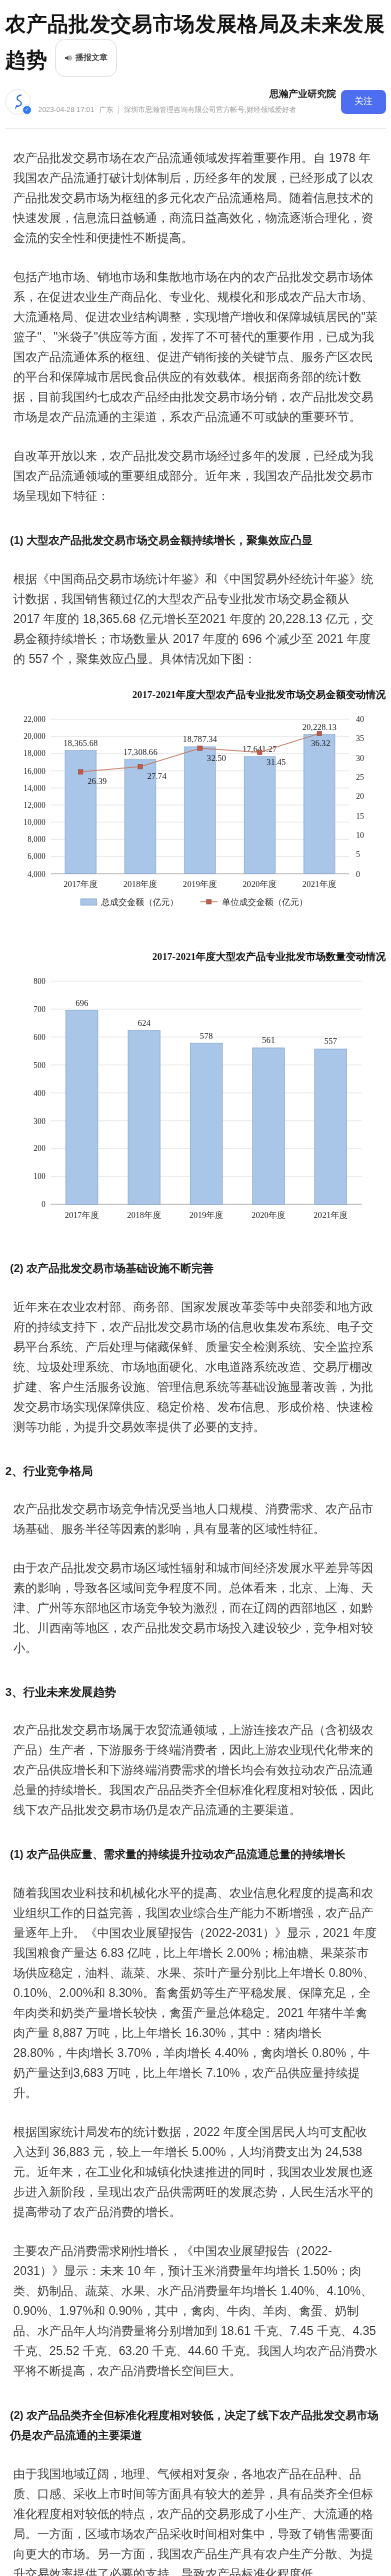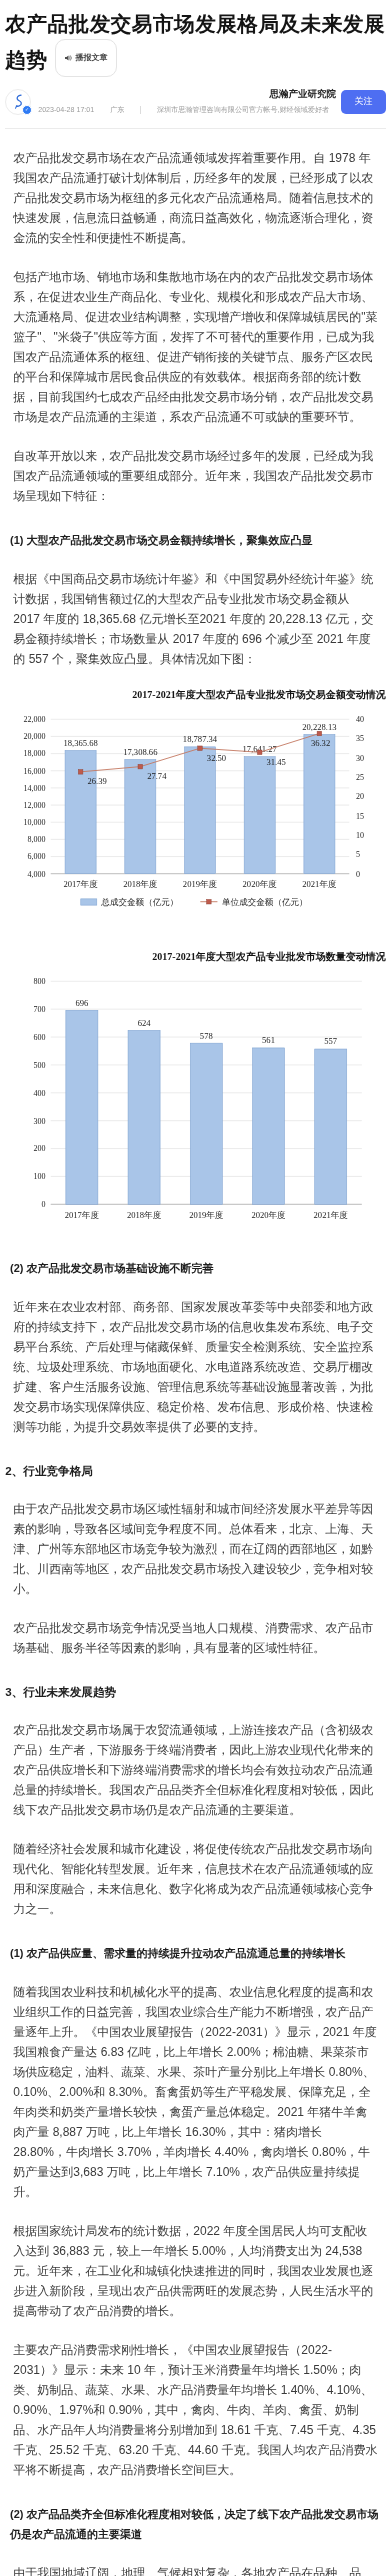--- a/index.html
+++ b/index.html
@@ -10,21 +10,21 @@
     padding:3.2px 8px;font-size:8px;font-weight:700;color:#474747;vertical-align:4.8px;margin-left:7.4px;
     background:#fff;letter-spacing:0;cursor:pointer;}
   .broadcast svg{display:block;}
   .author-row{display:flex;align-items:center;margin:10.6px 0 12.7px;}
   .avatar{position:relative;width:24px;height:24px;border-radius:50%;border:0.5px solid #ececec;background:#fff;
     display:flex;align-items:center;justify-content:center;cursor:pointer;flex:none;}
   .v-badge{position:absolute;right:-1.6px;bottom:-1.6px;width:8px;height:8px;background:#2f7bf4;border:1.1px solid #fff;
     border-radius:50%;color:#fff;font-size:4.8px;line-height:8px;text-align:center;font-weight:700;}
   .author-info{margin-left:6.9px;flex:1;min-width:0;text-align:right;}
   .author-name{font-size:9.5px;font-weight:700;color:#222;cursor:pointer;}
-  .author-meta{font-size:7.1px;color:#9b9b9b;margin-top:3.7px;display:flex;align-items:center;gap:16px;white-space:nowrap;}
+  .author-meta{font-size:7.1px;color:#9b9b9b;margin-top:3.7px;display:flex;align-items:center;gap:5px;white-space:nowrap;}
   .vline{width:0.5px;height:7.4px;background:#dcdcdc;flex:none;}
   .follow{background:#4e6ef2;color:#fff;border:none;border-radius:5px;font-size:9px;padding:5.3px 13.2px;
     cursor:pointer;flex:none;margin-left:5.3px;font-family:inherit;}
   .divider{border:none;border-top:0.5px solid #ebebeb;margin:0 0 3.2px;}
   .article p{font-size:12px;line-height:20px;margin:19px 8px;color:#3a3a3a;}
   .article .h2{font-size:11.6px;font-weight:700;color:#1f1f1f;margin:24px 0 19px;line-height:19px;}
   .article .h3{font-size:11px;font-weight:700;color:#1f1f1f;margin:24px 0 19px;line-height:20px;padding-left:4.8px;}
   figure.chart{margin:16px 0 31px;text-align:right;}
   .chart-title{font-size:10px;font-weight:700;color:#141414;margin:4.2px 0 7.4px;
     font-family:"Liberation Serif","DejaVu Serif",serif;}
@@ -180,25 +180,24 @@
             <text x="338" y="432" text-anchor="middle" font-size="15" font-family="&quot;Liberation Serif&quot;,&quot;DejaVu Serif&quot;,serif" font-weight="400" fill="#1c1c1c">2019年度</text>
             <text x="446.8" y="432" text-anchor="middle" font-size="15" font-family="&quot;Liberation Serif&quot;,&quot;DejaVu Serif&quot;,serif" font-weight="400" fill="#1c1c1c">2020年度</text>
             <text x="555.5999999999999" y="432" text-anchor="middle" font-size="15" font-family="&quot;Liberation Serif&quot;,&quot;DejaVu Serif&quot;,serif" font-weight="400" fill="#1c1c1c">2021年度</text>
           </svg>
         </div>
     </figure>
 
     <div class="h3">(2) 农产品批发交易市场基础设施不断完善</div>
     <p>近年来在农业农村部、商务部、国家发展改革委等中央部委和地方政府的持续支持下，农产品批发交易市场的信息收集发布系统、电子交易平台系统、产后处理与储藏保鲜、质量安全检测系统、安全监控系统、垃圾处理系统、市场地面硬化、水电道路系统改造、交易厅棚改扩建、客户生活服务设施、管理信息系统等基础设施显著改善，为批发交易市场实现保障供应、稳定价格、发布信息、形成价格、快速检测等功能，为提升交易效率提供了必要的支持。</p>
     <div class="h2">2、行业竞争格局</div>
+    <p>农产品批发交易市场竞争情况受当地人口规模、消费需求、农产品市场基础、服务半径等因素的影响，具有显著的区域性特征。</p>
     <p>由于农产品批发交易市场区域性辐射和城市间经济发展水平差异等因素的影响，导致各区域间竞争程度不同。总体看来，北京、上海、天津、广州等东部地区市场竞争较为激烈，而在辽阔的西部地区，如黔北、川西南等地区，农产品批发交易市场投入建设较少，竞争相对较小。</p>
-    <p>农产品批发交易市场竞争情况受当地人口规模、消费需求、农产品市场基础、服务半径等因素的影响，具有显著的区域性特征。</p>
     <div class="h2">3、行业未来发展趋势</div>
     <p>农产品批发交易市场属于农贸流通领域，上游连接农产品（含初级农产品）生产者，下游服务于终端消费者，因此上游农业现代化带来的农产品供应增长和下游终端消费需求的增长均会有效拉动农产品流通总量的持续增长。我国农产品品类齐全但标准化程度相对较低，因此线下农产品批发交易市场仍是农产品流通的主要渠道。</p>
-    <p>随着经济社会发展和城市化建设，将促使传统农产品批发交易市场向现代化、智能化转型发展。近年来，信息技术在农产品流通领域的应用和深度融合，未来信息化、数字化将成为农产品流通领域核心竞争力之一。</p>
     <div class="h3">(1) 农产品供应量、需求量的持续提升拉动农产品流通总量的持续增长</div>
     <p>随着我国农业科技和机械化水平的提高、农业信息化程度的提高和农业组织工作的日益完善，我国农业综合生产能力不断增强，农产品产量逐年上升。《中国农业展望报告（2022-2031）》显示，2021 年度我国粮食产量达 6.83 亿吨，比上年增长 2.00%；棉油糖、果菜茶市场供应稳定，油料、蔬菜、水果、茶叶产量分别比上年增长 0.80%、0.10%、2.00%和 8.30%。畜禽蛋奶等生产平稳发展、保障充足，全年肉类和奶类产量增长较快，禽蛋产量总体稳定。2021 年猪牛羊禽肉产量 8,887 万吨，比上年增长 16.30%，其中：猪肉增长 28.80%，牛肉增长 3.70%，羊肉增长 4.40%，禽肉增长 0.80%，牛奶产量达到3,683 万吨，比上年增长 7.10%，农产品供应量持续提升。</p>
     <p>根据国家统计局发布的统计数据，2022 年度全国居民人均可支配收入达到 36,883 元，较上一年增长 5.00%，人均消费支出为 24,538 元。近年来，在工业化和城镇化快速推进的同时，我国农业发展也逐步进入新阶段，呈现出农产品供需两旺的发展态势，人民生活水平的提高带动了农产品消费的增长。</p>
     <p>主要农产品消费需求刚性增长，《中国农业展望报告（2022-2031）》显示：未来 10 年，预计玉米消费量年均增长 1.50%；肉类、奶制品、蔬菜、水果、水产品消费量年均增长 1.40%、4.10%、0.90%、1.97%和 0.90%，其中，禽肉、牛肉、羊肉、禽蛋、奶制品、水产品年人均消费量将分别增加到 18.61 千克、7.45 千克、4.35 千克、25.52 千克、63.20 千克、44.60 千克。我国人均农产品消费水平将不断提高，农产品消费增长空间巨大。</p>
     <div class="h3">(2) 农产品品类齐全但标准化程度相对较低，决定了线下农产品批发交易市场仍是农产品流通的主要渠道</div>
     <p>由于我国地域辽阔，地理、气候相对复杂，各地农产品在品种、品质、口感、采收上市时间等方面具有较大的差异，具有品类齐全但标准化程度相对较低的特点，农产品的交易形成了小生产、大流通的格局。一方面，区域市场农产品采收时间相对集中，导致了销售需要面向更大的市场。另一方面，我国农产品生产具有农户生产分散、为提升交易效率提供了必要的支持，导致农产品标准化程度低。</p>
     <p>由于农产品品类齐全但标准化程度相对较低的特点，为满足各地消费者差异化的消费需求，需要充分发挥线下农产品批发交易市场集散来自全国各地以及国外的农副产品。根据商务部的统计数据，目前我国约七成农产品经由批发交易市场分销，农产品批发交易市场是农产品流通的主渠道。因此，农产品批发交易市场在农产品流通领域的集散功能短期不会发生改变，线下农产品批发交易市场仍是农产品流通的主要渠道。</p>
 
   </div>
 </div>

